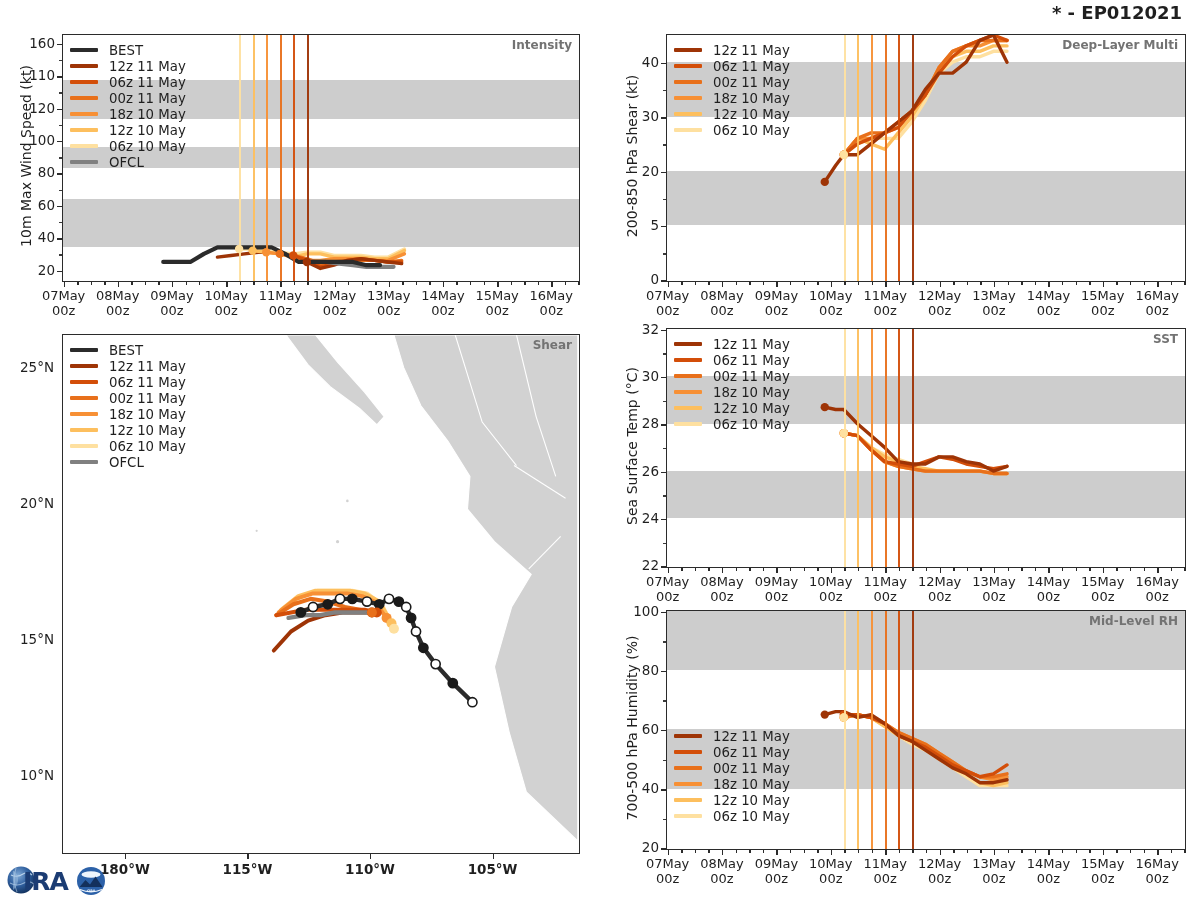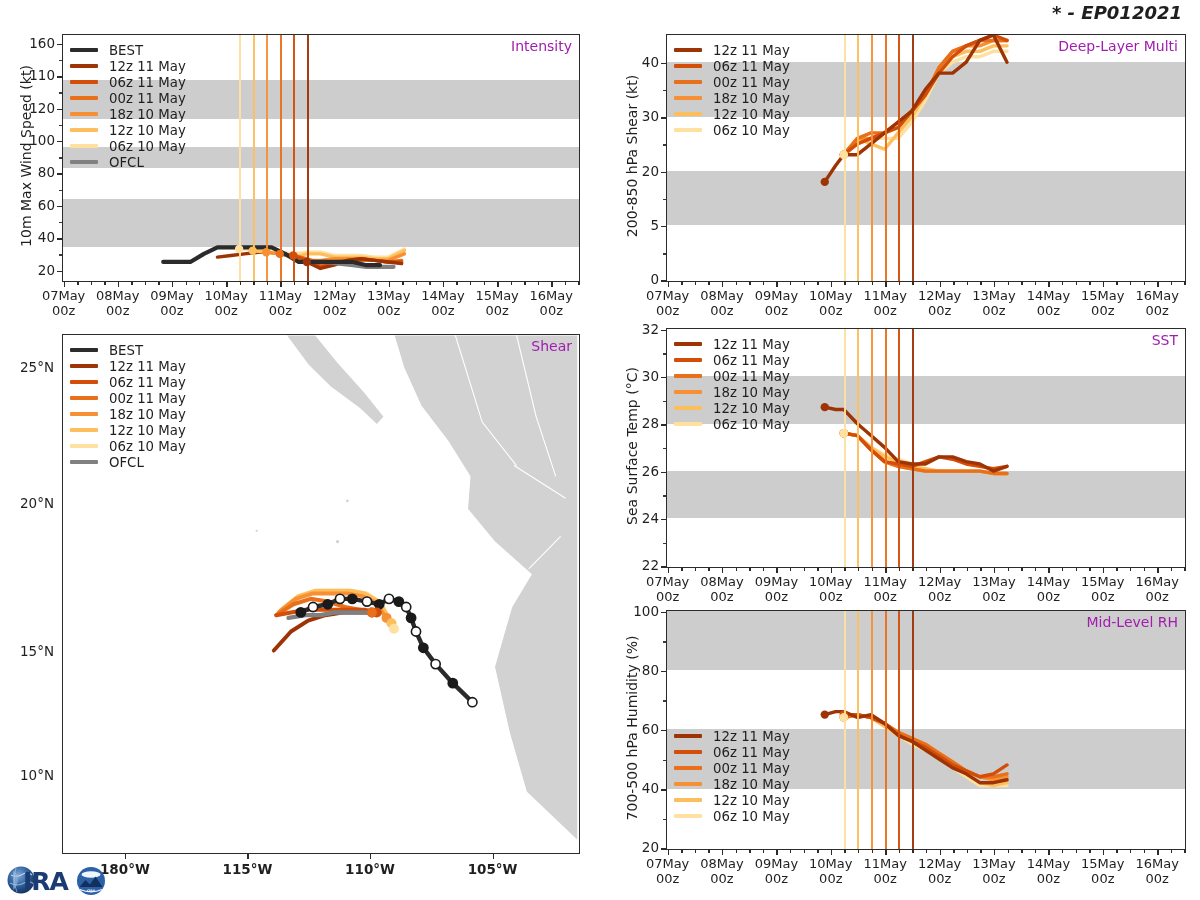--- a/index.html
+++ b/index.html
@@ -11,33 +11,33 @@
   }
   
   #header { position:absolute; left:0; top:0; width:1200px; height:28px; }
   #main-title {
     position:absolute; left:16px; top:1px;
     font-size:21px; font-weight:bold; color:#1f1f1f;
     letter-spacing:-0.2px; white-space:nowrap;
   }
   #storm-id {
     position:absolute; right:18px; top:2px;
-    font-size:18px; font-weight:bold; color:#1f1f1f; white-space:nowrap;font-style:italic;
+    font-size:18px; font-weight:bold; color:#1f1f1f; white-space:nowrap;
   }
   
   .panel { position:absolute; }
   .axes {
     position:absolute; background:#fff;
     border:1.6px solid #2b2b2b; overflow:hidden;
   }
   .band { position:absolute; left:0; width:100%; background:#cdcdcd; }
   .vline { position:absolute; top:0; bottom:0; width:2px; }
   .panel-label {
     position:absolute; right:6px; top:3px;
-    font-size:14px; font-weight:normal; color:#a21caf;
+    font-size:12px; font-weight:bold; color:#737373;
     z-index:40; white-space:nowrap;
   }
   .ylabel {
     position:absolute; transform-origin:50% 50%;
     transform:rotate(-90deg);
     font-size:14px; color:#1f1f1f; white-space:nowrap; text-align:center;
   }
   .ytick {
     position:absolute; right:0; font-size:13.5px; color:#1f1f1f;
     text-align:right; white-space:nowrap;
@@ -245,21 +245,21 @@
         <circle cx="308.8799999999998" cy="277.43999999999994" r="5" fill="#9e3406"></circle>
         <circle cx="313.78285714285704" cy="277.43999999999994" r="5" fill="#d34e09"></circle>
         <circle cx="308.8799999999998" cy="277.43999999999994" r="5" fill="#e8701b"></circle>
         <circle cx="323.58857142857147" cy="282.87999999999994" r="5" fill="#f79035"></circle>
         <circle cx="328.4914285714287" cy="288.32000000000005" r="5" fill="#fdbf5e"></circle>
         <circle cx="330.9428571428571" cy="293.76" r="5" fill="#fee0a0"></circle>
       </svg>
     </div>
     <div class="panel-label" style="right: 20px; top: 16px;">Shear</div>
     <div class="ytick" style="right: 538px; top: 445.24px;">10°N</div>
-    <div class="ytick" style="right: 538px; top: 309.24px; margin-top: 12px;">15°N</div>
+    <div class="ytick" style="right: 538px; top: 309.24px;">15°N</div>
     <div class="ytick" style="right: 538px; top: 173.24px;">20°N</div>
     <div class="ytick" style="right: 538px; top: 37.24px;">25°N</div>
     <div class="xtickmark" style="left: 124.886px; top: 531px; height: 6px;"></div>
     <div class="xtl" style="left: 84.8857px; top: 540px; width: 80px; font-size: 13.5px; font-weight: bold;">180°W</div>
     <div class="xtickmark" style="left: 247.457px; top: 531px; height: 6px;"></div>
     <div class="xtl" style="left: 207.457px; top: 540px; width: 80px; font-size: 13.5px; font-weight: bold;">115°W</div>
     <div class="xtickmark" style="left: 370.029px; top: 531px; height: 6px;"></div>
     <div class="xtl" style="left: 330.029px; top: 540px; width: 80px; font-size: 13.5px; font-weight: bold;">110°W</div>
     <div class="xtickmark" style="left: 492.6px; top: 531px; height: 6px;"></div>
     <div class="xtl" style="left: 452.6px; top: 540px; width: 80px; font-size: 13.5px; font-weight: bold;">105°W</div>

